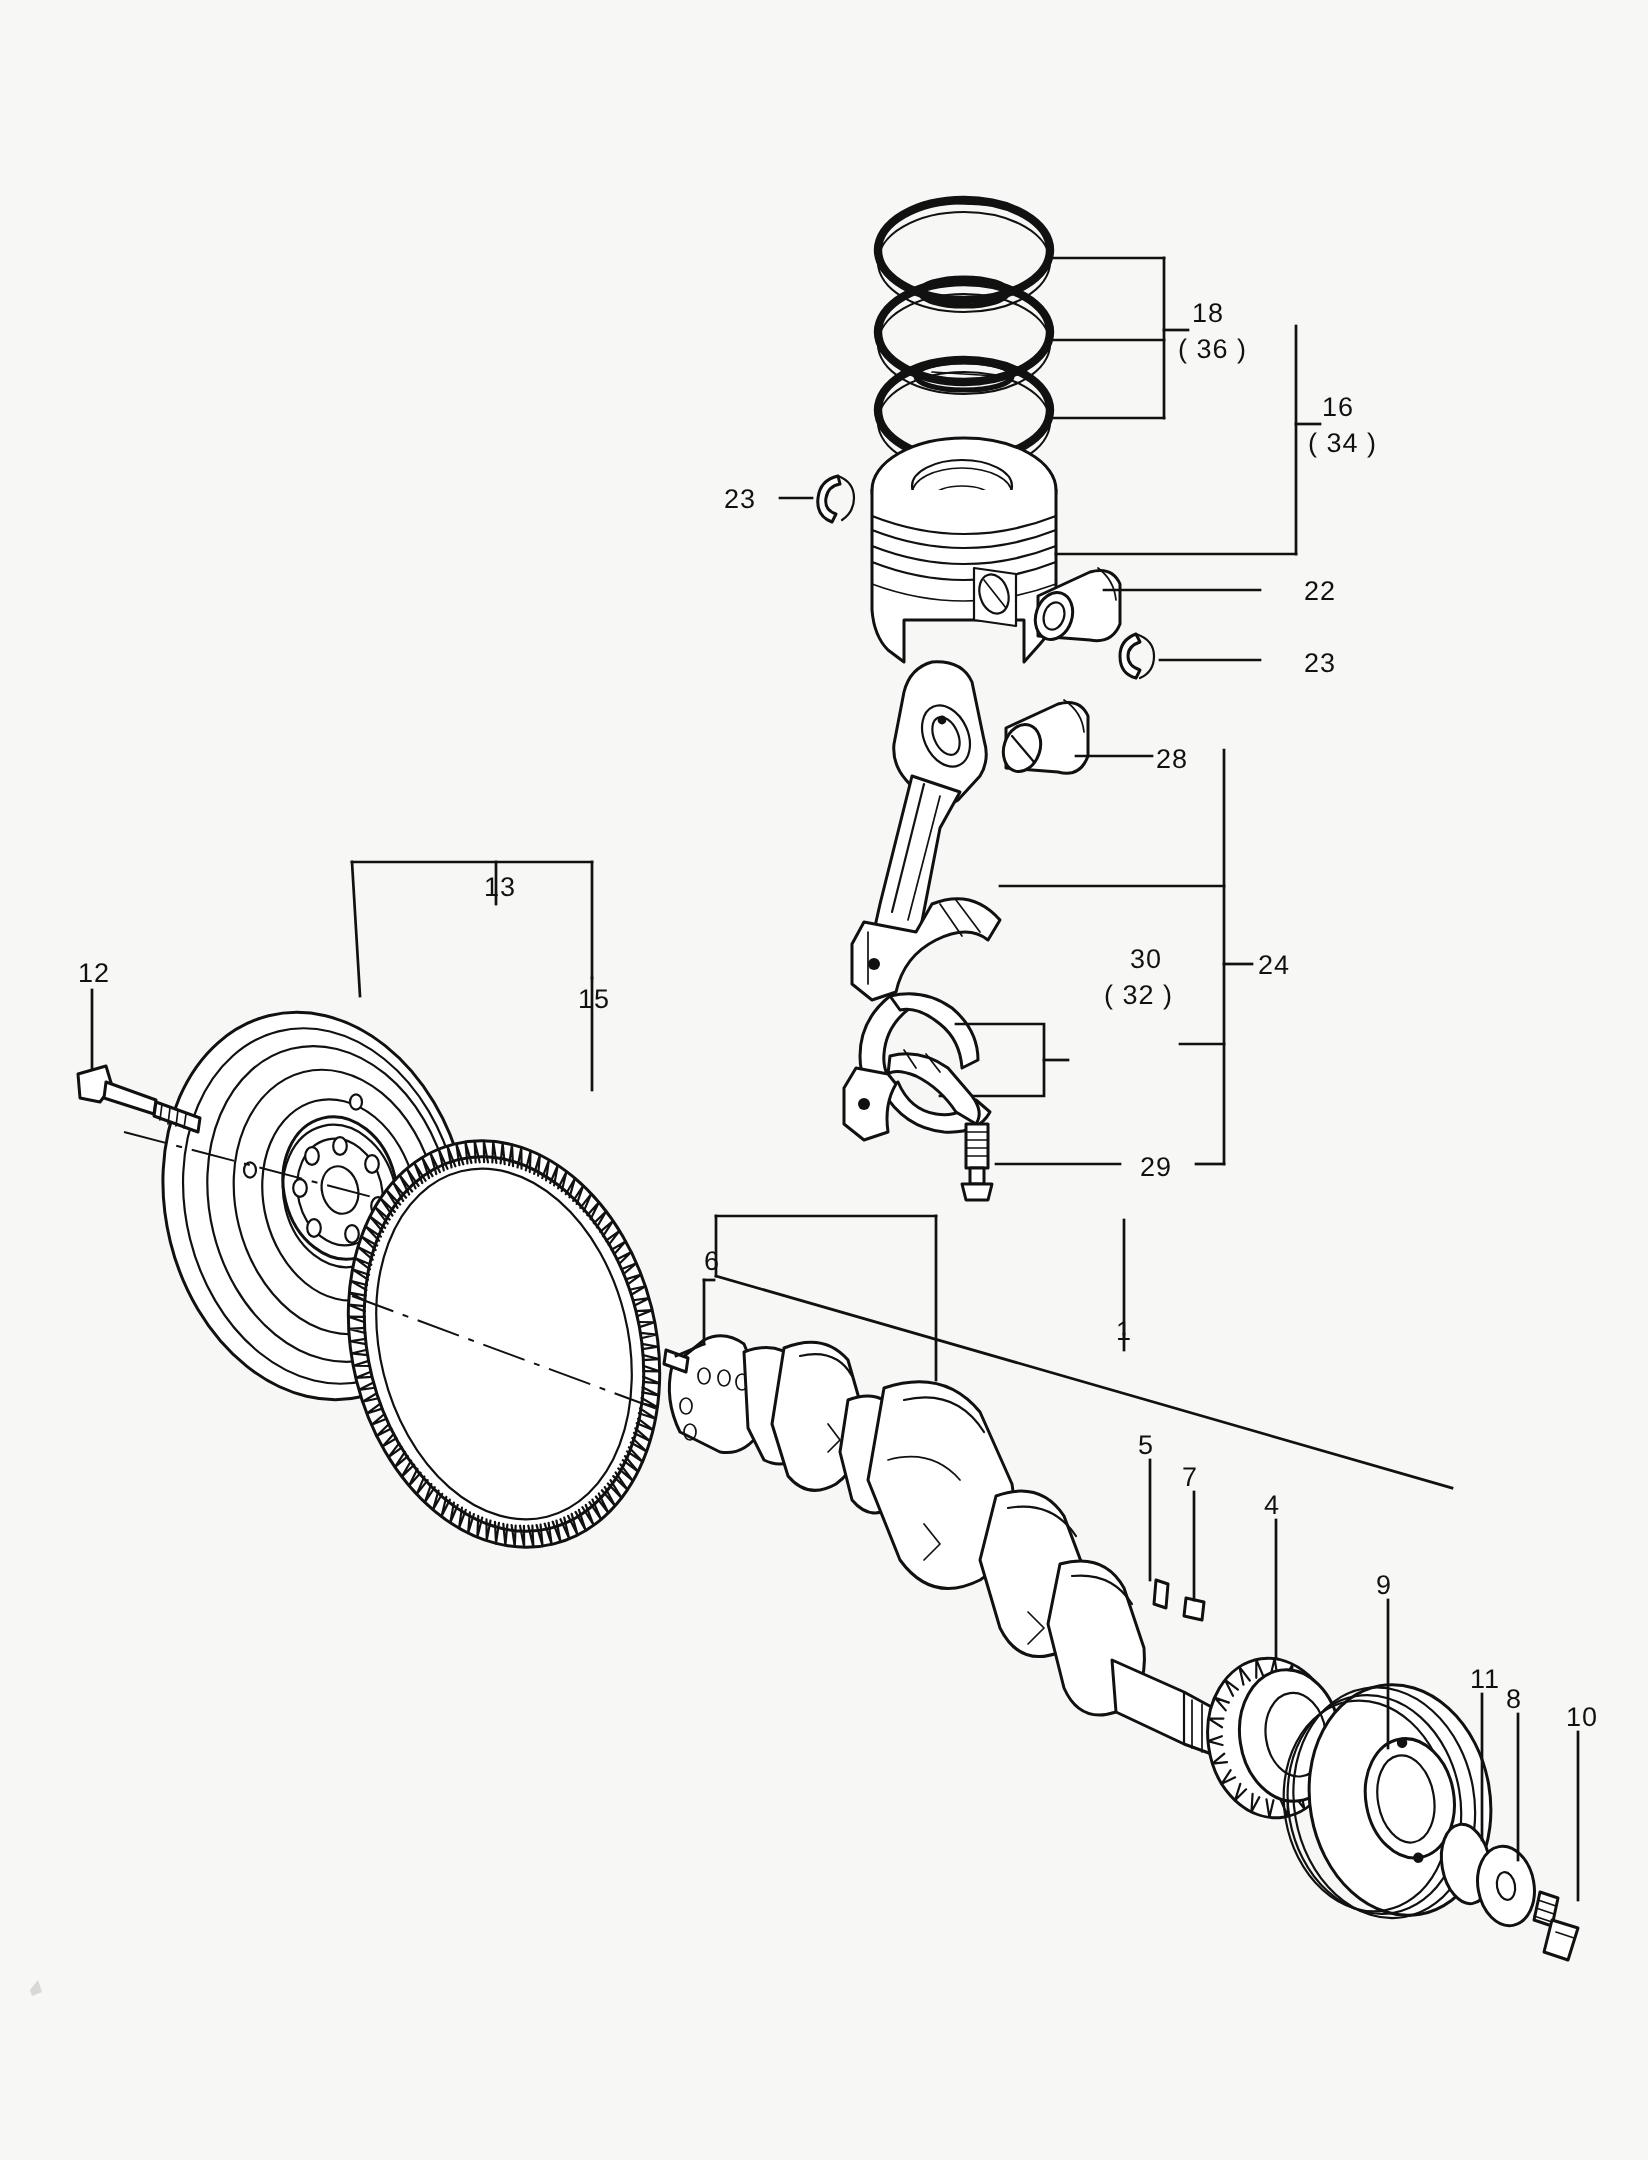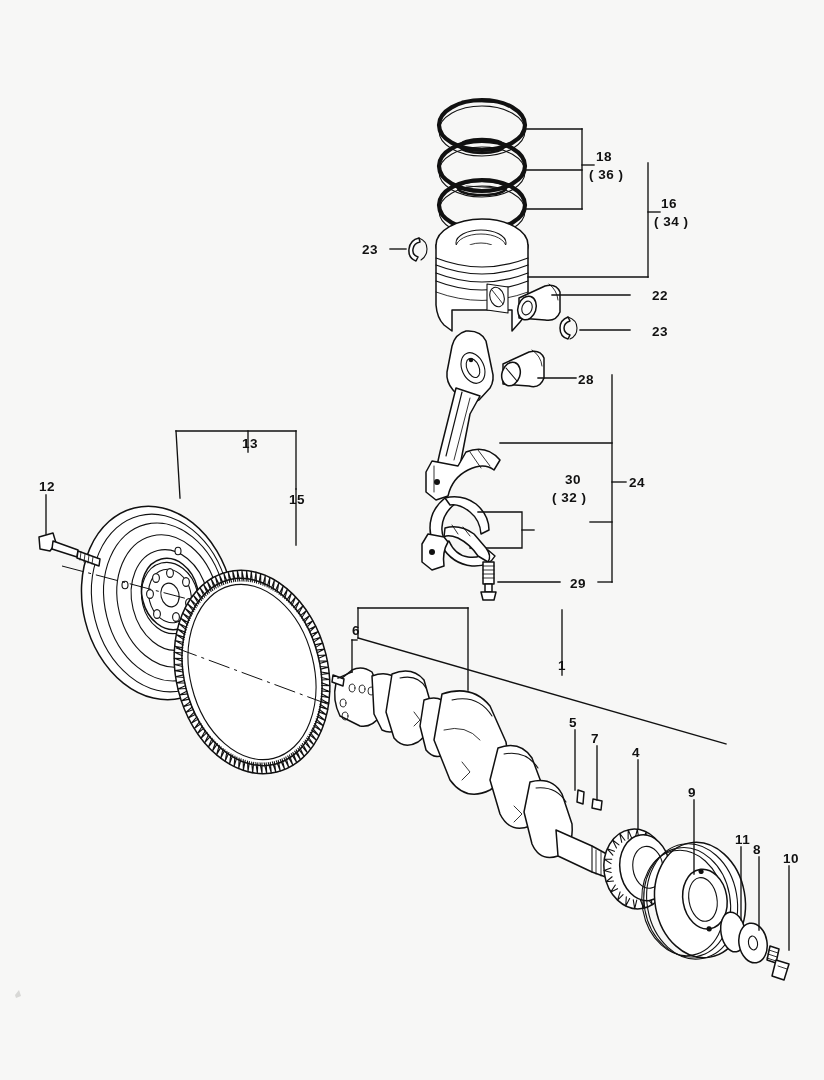--- a/index.html
+++ b/index.html
@@ -10,21 +10,20 @@
   }
   body {
     font-family: "Liberation Sans", sans-serif;
   }
   #sheet {
     position: relative;
     width: 824px;
     height: 1080px;
     background: #737373;
     overflow: hidden;
-    font-weight: bold;
   }
   #sheet svg {
     position: absolute;
     left: 0;
     top: 0;
   }
   .lbl {
     font-family: "Liberation Sans", sans-serif;
     font-size: 13.5px;
     fill: #111111;

